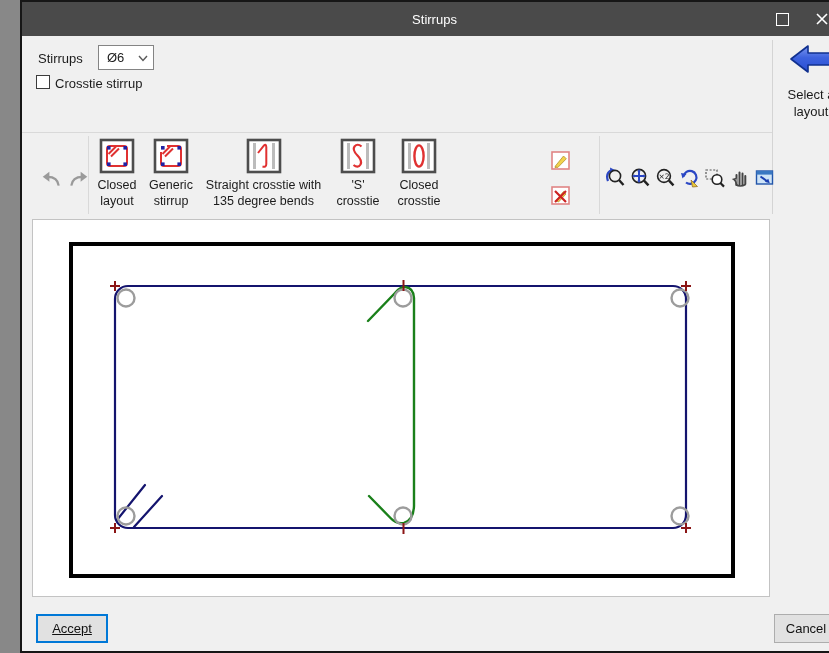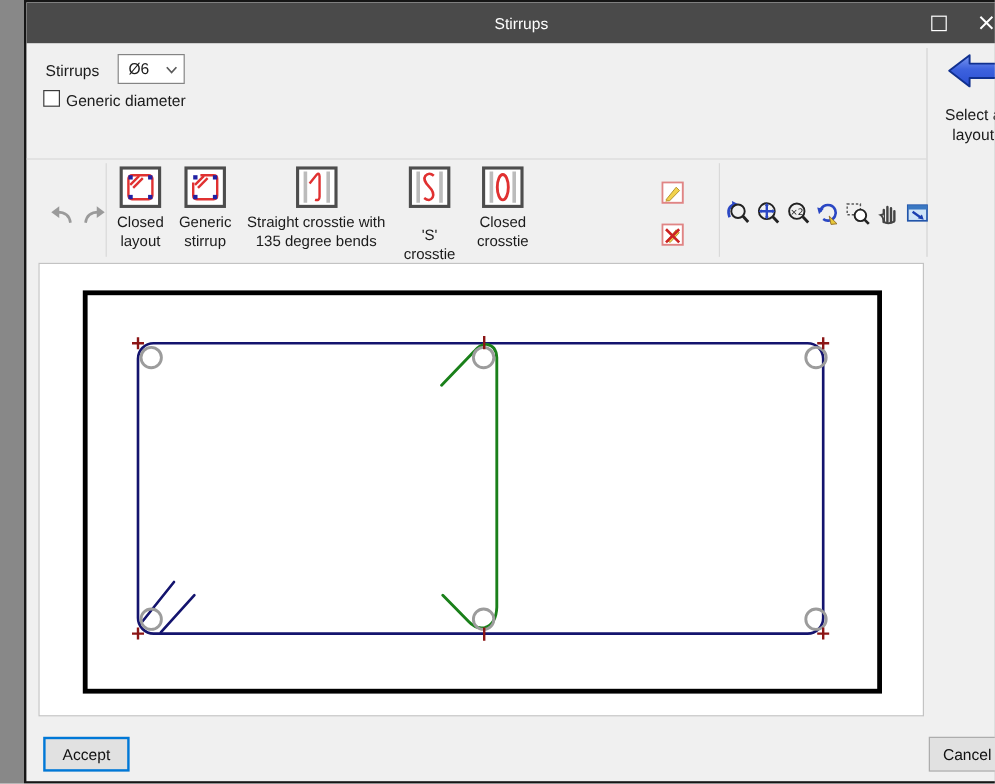--- a/index.html
+++ b/index.html
@@ -29,37 +29,37 @@
   .layout-panel{position:absolute;left:752px;top:40px;width:74px;text-align:center;cursor:pointer;}
   .layout-panel .txt{font-size:13px;color:#1b1b1b;margin-top:6px;line-height:17px;}
   
   .hsep{position:absolute;left:0;top:130px;width:750px;height:1px;background:#d9d9d9;}
   .undo-redo{position:absolute;left:18px;top:166px;display:flex;gap:6px;}
   .vsep1{position:absolute;left:66px;top:134px;width:1px;height:78px;background:#d9d9d9;}
   .vsep2{position:absolute;left:577px;top:134px;width:1px;height:78px;background:#d9d9d9;}
   .tools{position:absolute;left:68px;top:134px;display:flex;align-items:flex-start;}
   .tool-btn{display:flex;flex-direction:column;align-items:center;padding:2px 1px;cursor:pointer;}
   .tool-btn .cap{font-size:12.5px;color:#1b1b1b;text-align:center;line-height:16px;margin-top:3px;}
-  .w52{width:52px;}.w125{width:129px;}.w58{width:56px;gap:11px;}.w64{width:62px;}
+  .w52{width:52px;}.w125{width:129px;}.w58{width:56px;}.w64{width:62px;}
   .mini-icons{position:absolute;left:529px;top:149px;display:flex;flex-direction:column;gap:15px;}
   .mini{cursor:pointer;}
   .zoom-tools{position:absolute;left:582px;top:165px;display:flex;gap:3px;}
   .ztool{width:22px;height:22px;cursor:pointer;}
   
   .canvas-panel{
     position:absolute;left:10px;top:217px;width:738px;height:378px;box-sizing:border-box;
     background:#ffffff;border:1px solid #c3c3c3;
   }
   
   .btn{
     position:absolute;top:612px;height:29px;background:#e1e1e1;font-size:13px;color:#111;
     display:flex;align-items:center;justify-content:center;box-sizing:border-box;cursor:pointer;
     font-family:"Liberation Sans",sans-serif;
   }
-  .btn-accept{left:14px;width:72px;border:2px solid #0078d7;}
+  .btn-accept{left:14px;width:72px;border:2px solid #0078d7;text-decoration:underline;}
   .btn-cancel{left:752px;width:64px;border:1px solid #adadad;text-align:right;}
 </style>
 </head>
 <body>
 
 <div class="window">
 
   <div class="titlebar">
     <div class="title">Stirrups</div>
     <div class="tb-btn tb-max">
@@ -73,21 +73,21 @@
   </div>
 
   <div class="lbl" style="left:16px;top:49px;">Stirrups</div>
   <div class="combo">
     <span>Ø6</span>
     <svg class="chev" width="10" height="7" viewBox="0 0 10 7">
       <path d="M1,1 L5,5.5 L9,1" stroke="#5a5a5a" stroke-width="1.4" fill="none"></path>
     </svg>
   </div>
   <div class="checkbox"></div>
-  <div class="lbl" style="left:33px;top:74px;">Generic diameter</div>
+  <div class="lbl" style="left:33px;top:74px;">Crosstie stirrup</div>
 
   <div class="vsep-right"></div>
   <div class="layout-panel">
     <svg width="44" height="34" viewBox="0 0 44 34">
       <defs>
         <linearGradient id="ag" x1="0" y1="0" x2="0" y2="1">
           <stop offset="0" stop-color="#7b97ef"></stop>
             <stop offset="0.45" stop-color="#3d62de"></stop>
             <stop offset="1" stop-color="#2a4ed2"></stop>
         </linearGradient>

